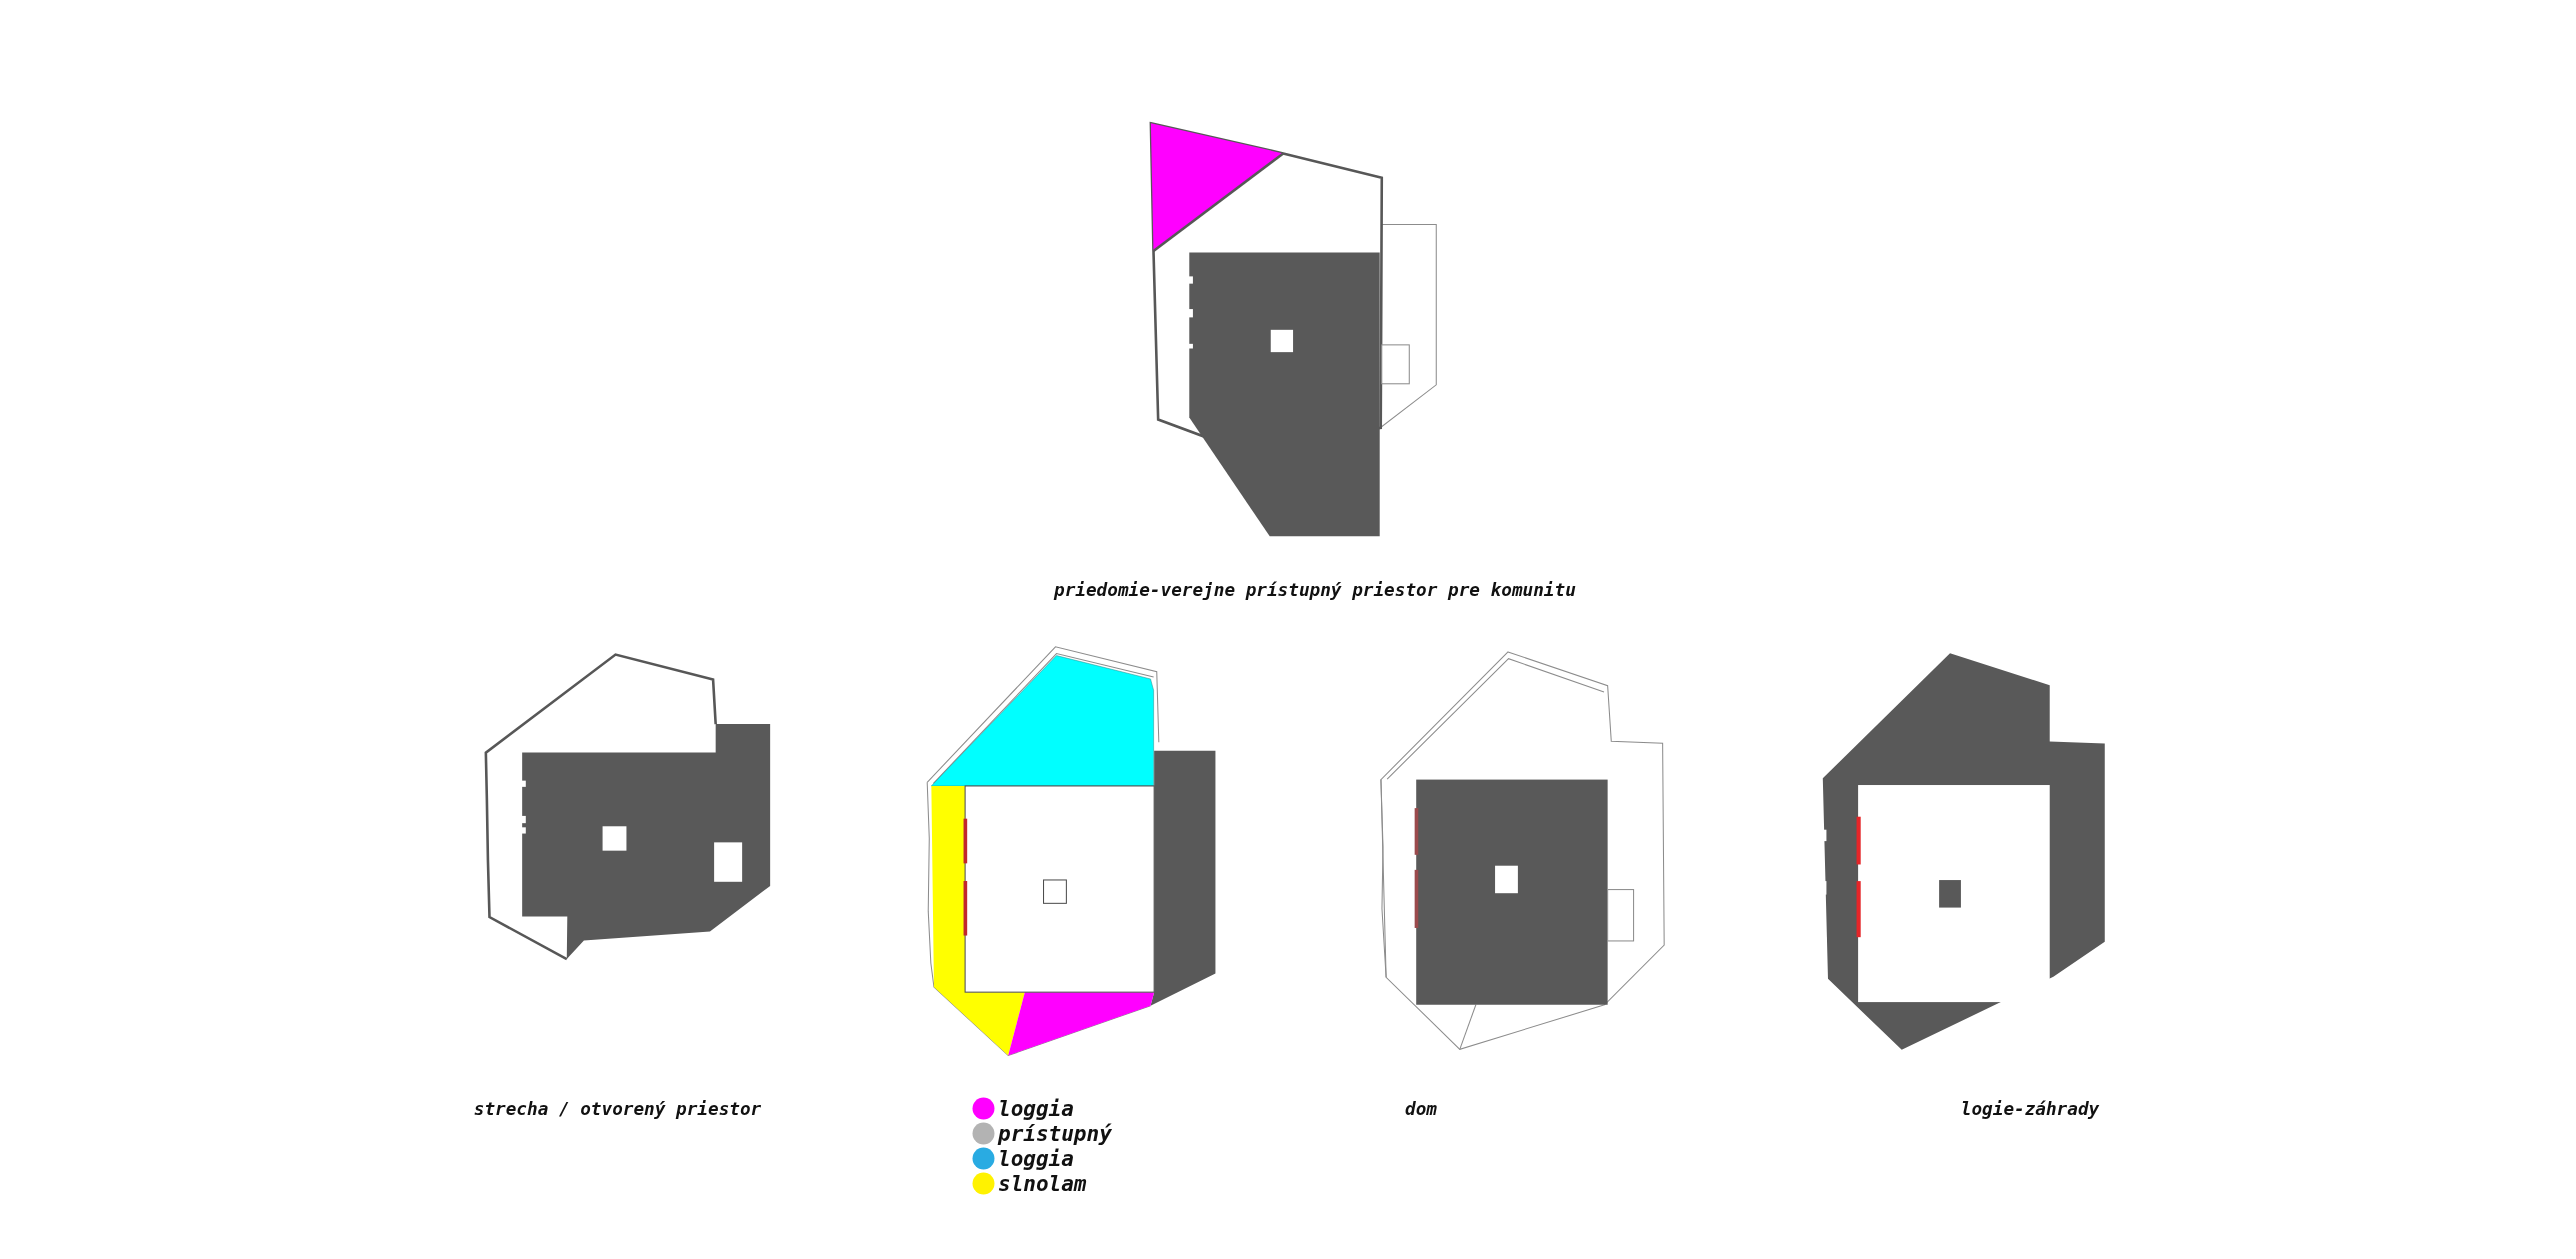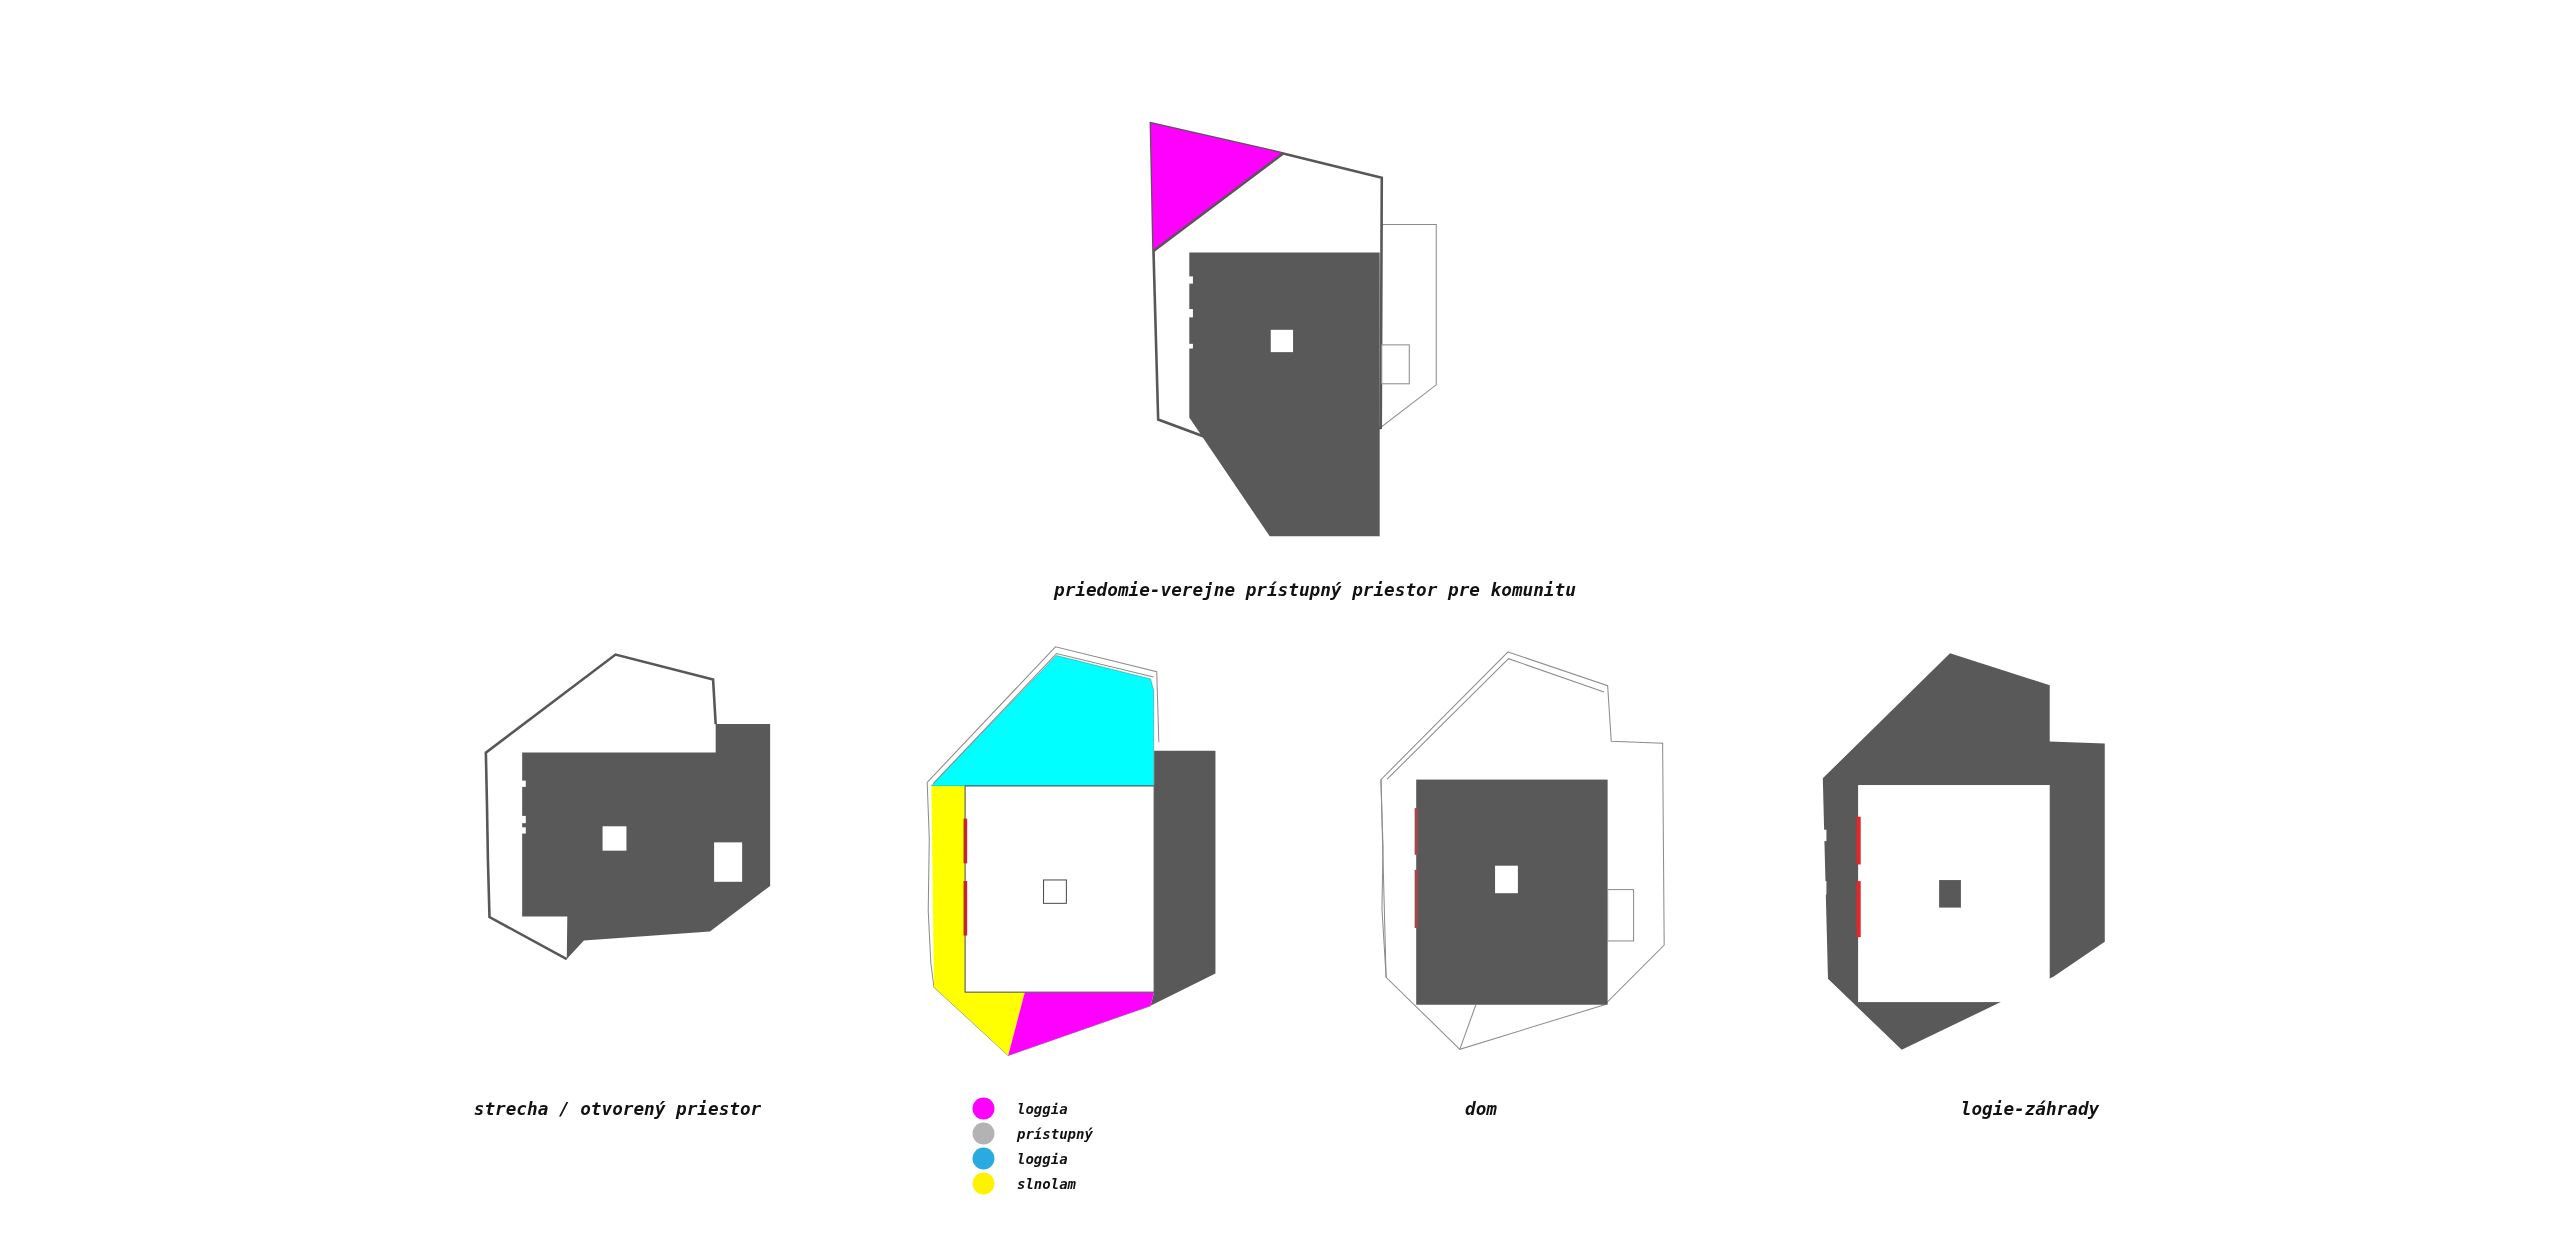--- a/index.html
+++ b/index.html
@@ -5,22 +5,22 @@
   html,body{margin:0;padding:0;background:#ffffff;}
   #stage{position:relative;width:2576px;height:1259px;background:#ffffff;overflow:hidden;
          font-family:"DejaVu Sans Mono",monospace;border-radius:10px;}
   .fig{position:absolute;}
   .fig svg{display:block;}
   .cap{position:absolute;font-family:"DejaVu Sans Mono",monospace;font-style:italic;font-weight:bold;
        font-size:17.7px;line-height:23px;color:#111;text-align:center;white-space:nowrap;}
   #legend{position:absolute;left:972px;top:1096px;}
   .legend-row{display:flex;align-items:center;height:25px;}
   .legend-row svg{flex:0 0 auto;}
-  .legend-label{margin-left:22px;font-family:"DejaVu Sans Mono",monospace;font-style:italic;font-weight:bold;
-                font-size:14px;color:#111;white-space:nowrap;}
+  .legend-label{margin-left:3px;font-family:"DejaVu Sans Mono",monospace;font-style:italic;font-weight:bold;
+                font-size:21px;color:#111;white-space:nowrap;}
 </style>
 </head>
 <body>
 
 <div id="stage">
 
   <div class="fig" style="left:1140px;top:109px;width:358px;height:465px;">
     <svg width="358" height="465" viewBox="0 0 690 895">
 
       <polyline points="466,222 571,222 571,531 455,620 231,713 178,651" fill="#ffffff" stroke-width="2" stroke="#8c8c8c"></polyline>
@@ -126,21 +126,21 @@
       <rect x="108" y="271" width="369" height="434" fill="#595959"></rect>
 
       <rect x="260" y="437" width="44" height="53" fill="#ffffff"></rect>
 
       <rect x="105" y="326" width="7" height="90" fill="#9a4a4c"></rect>
       <rect x="105" y="445" width="7" height="112" fill="#9a4a4c"></rect>
 
       <rect x="477" y="483" width="50" height="99" fill="#ffffff" stroke-width="2" stroke="#8c8c8c"></rect>
     </svg>
   </div>
-  <div class="cap" style="left:1351px;top:1098px;width:260px;">dom</div>
+  <div class="cap" style="left:1291px;top:1098px;width:260px;">dom</div>
 
   <div class="fig" style="left:1802px;top:636px;width:322px;height:431px;">
     <svg width="322" height="431" viewBox="0 0 620 830">
 
       <polygon points="285,33 477,95 477,203 583,207 583,589 484,656 192,797 50,660 40,274" fill="#595959"></polygon>
 
       <rect x="36" y="373" width="11" height="22" fill="#ffffff"></rect>
       <rect x="36" y="472" width="11" height="26" fill="#ffffff"></rect>
       <rect x="36" y="580" width="11" height="24" fill="#ffffff"></rect>
 

